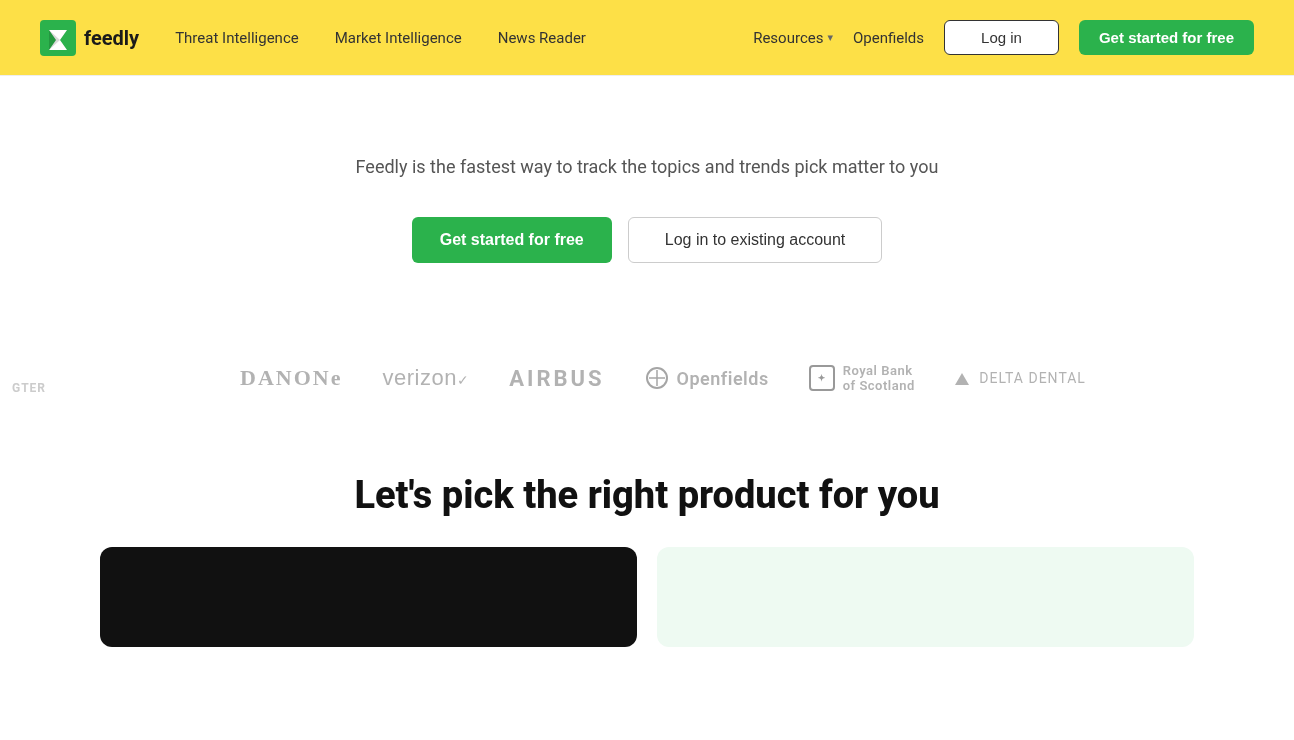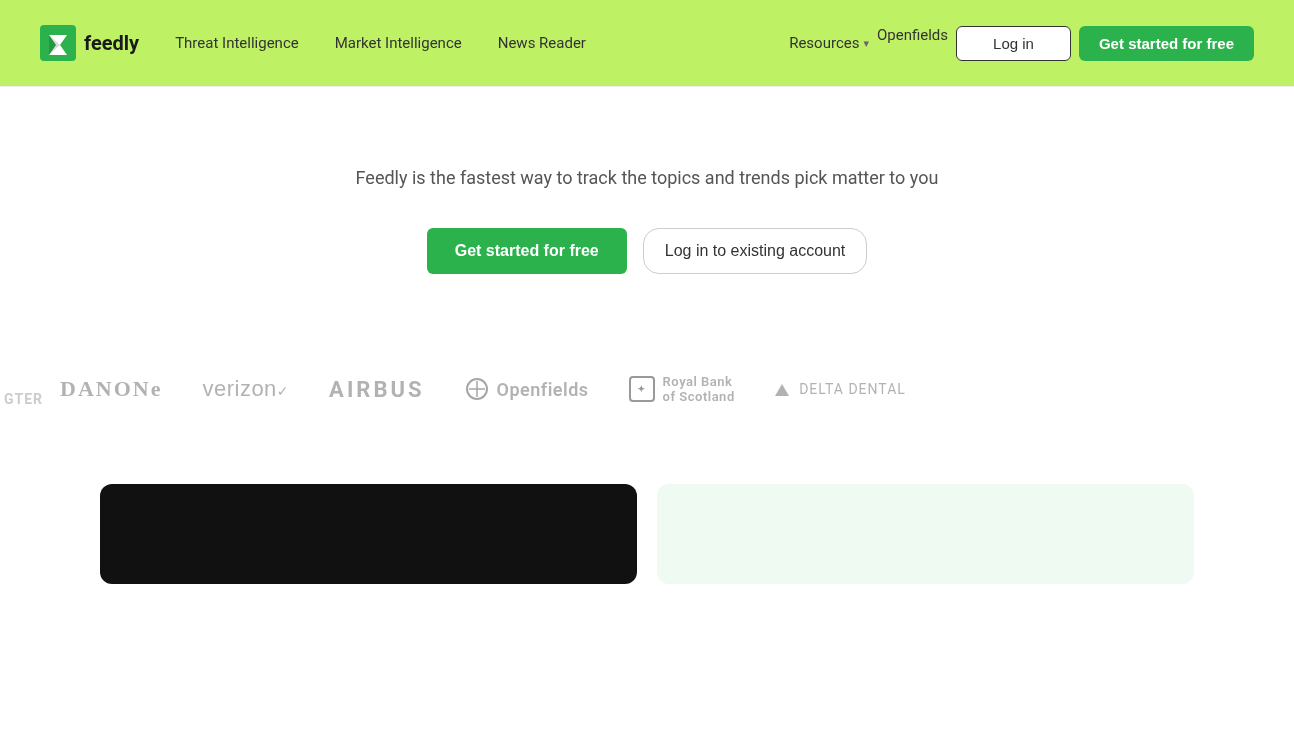--- a/index.html
+++ b/index.html
@@ -1,31 +1,31 @@
 <!DOCTYPE html>
 <html><head>
   <meta charset="utf-8">
   <style>
     * { margin: 0; padding: 0; box-sizing: border-box; }
     body { font-family: -apple-system, BlinkMacSystemFont, 'Segoe UI', Roboto, sans-serif; background: #fff; color: #1a1a1a; overflow-x: hidden; }
 
     
     nav {
       display: flex; align-items: center; justify-content: space-between;
-      padding: 0 40px; height: 87px; border-bottom: 1px solid #eee;
-      position: sticky; top: 0; background: #bef264; z-index: 100;
+      padding: 0 40px; height: 76px; border-bottom: 1px solid #eee;
+      position: sticky; top: 0; background: #fde047; z-index: 100;
     }
     .nav-left { display: flex; align-items: center; gap: 36px; }
     .logo { display: flex; align-items: center; gap: 8px; text-decoration: none; }
     .logo-icon {
       width: 36px; height: 36px;
     }
     .logo-text { font-size: 20px; font-weight: 700; color: #1a1a1a; }
     .nav-link { font-size: 15px; color: #333; text-decoration: none; cursor: pointer; }
-    .nav-right { display: flex; gap: 8px; }
+    .nav-right { display: flex; align-items: center; gap: 20px; }
     .resources-btn { display: flex; align-items: center; gap: 4px; font-size: 15px; color: #333; cursor: pointer; }
     .chevron { font-size: 11px; color: #666; }
     .changelog-link { font-size: 15px; color: #333; text-decoration: none; cursor: pointer; }
     .login-btn {
       padding: 8px 36px; border: 1.5px solid #333; border-radius: 6px;
       background: #fff; font-size: 15px; color: #333; cursor: pointer; font-weight: 500;
     }
     .get-started-nav {
       padding: 9px 20px; border-radius: 6px; background: #2bb24c;
       color: #fff; font-size: 15px; font-weight: 600; border: none; cursor: pointer;
@@ -40,28 +40,28 @@
     }
     .hero p {
       font-size: 18px; color: #555; margin-bottom: 40px;
     }
     .hero-btns { display: flex; align-items: center; justify-content: center; gap: 16px; }
     .cta-primary {
       padding: 14px 28px; background: #2bb24c; color: #fff; border: none;
       border-radius: 6px; font-size: 16px; font-weight: 600; cursor: pointer;
     }
     .cta-secondary {
-      padding: 13px 21px; background: #fff; color: #333;
-      border: 1.5px solid #ccc; border-radius: 16px; font-size: 16px; font-weight: 500; cursor: pointer;
+      padding: 13px 36px; background: #fff; color: #333;
+      border: 1.5px solid #ccc; border-radius: 6px; font-size: 16px; font-weight: 500; cursor: pointer;
     }
 
     
     .logos-section {
       padding: 40px 60px 60px; display: flex; align-items: center;
-      gap: 40px; flex-wrap: wrap;
+      justify-content: center; gap: 40px; flex-wrap: wrap; margin-left: 32px;
     }
     .logo-item { color: #999; font-size: 15px; font-weight: 600; letter-spacing: 0.5px; opacity: 0.75; }
     .logo-danone { font-size: 22px; font-weight: 700; font-family: serif; letter-spacing: 2px; }
     .logo-verizon { font-size: 22px; font-weight: 400; font-family: sans-serif; }
     .logo-airbus { font-size: 22px; font-weight: 700; letter-spacing: 3px; }
     .logo-openfields { display: flex; align-items: center; gap: 8px; font-size: 18px; }
     .logo-rbs { display: flex; align-items: center; gap: 8px; font-size: 13px; font-weight: 600; }
     .logo-delta { font-size: 14px; font-weight: 400; letter-spacing: 1px; }
 
     
@@ -121,21 +121,21 @@
 
 <section class="hero">
   <p>Feedly is the fastest way to track the topics and trends pick matter to you</p>
   <div class="hero-btns">
     <button class="cta-primary">Get started for free</button>
     <button class="cta-secondary">Log in to existing account</button>
   </div>
 </section>
 
 <div style="position:relative;">
-  <div style="position:absolute;left:0;top:50%;transform:translateY(-50%);color:#ccc;font-size:14px;font-weight:700;letter-spacing:1px;padding-left:4px;">GTER</div>
+  <div style="position:absolute;left:0;top:50%;transform:translateY(-50%);color:#ccc;font-size:12px;font-weight:700;letter-spacing:1px;padding-left:12px;">GTER</div>
   <div class="logos-section">
     <div class="logo-item logo-danone">DANONe</div>
     <div class="logo-item logo-verizon">verizon<span style="font-size:14px;">✓</span></div>
     <div class="logo-item logo-airbus">AIRBUS</div>
     <div class="logo-item logo-openfields">
       <svg width="24" height="24" viewBox="0 0 24 24">
         <circle cx="12" cy="12" r="10" fill="none" stroke="#888" stroke-width="2"></circle>
         <path d="M12 4 L12 20 M4 12 L20 12" stroke="#888" stroke-width="1.5"></path>
       </svg>
       Openfields
@@ -145,17 +145,18 @@
       <span>Royal Bank<br>of Scotland</span>
     </div>
     <div class="logo-item logo-delta">
       <span class="delta-tri"></span>
       DELTA DENTAL
     </div>
   </div>
 </div>
 
 <section class="pick-section">
+  <h2>Let's pick the right product for you</h2>
   <div class="product-cards">
     <div class="card-dark"></div>
     <div class="card-light"></div>
   </div>
 </section>
 
 </body></html>

